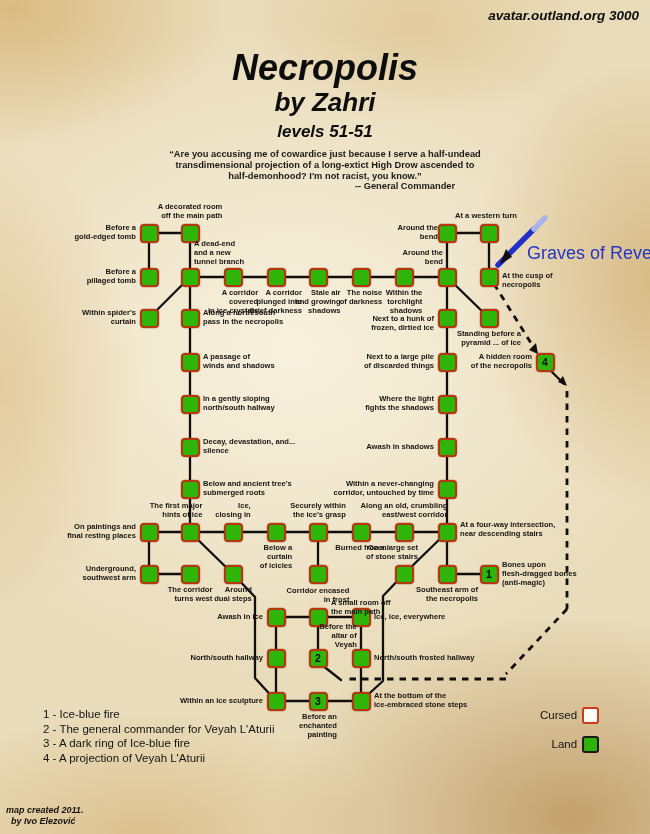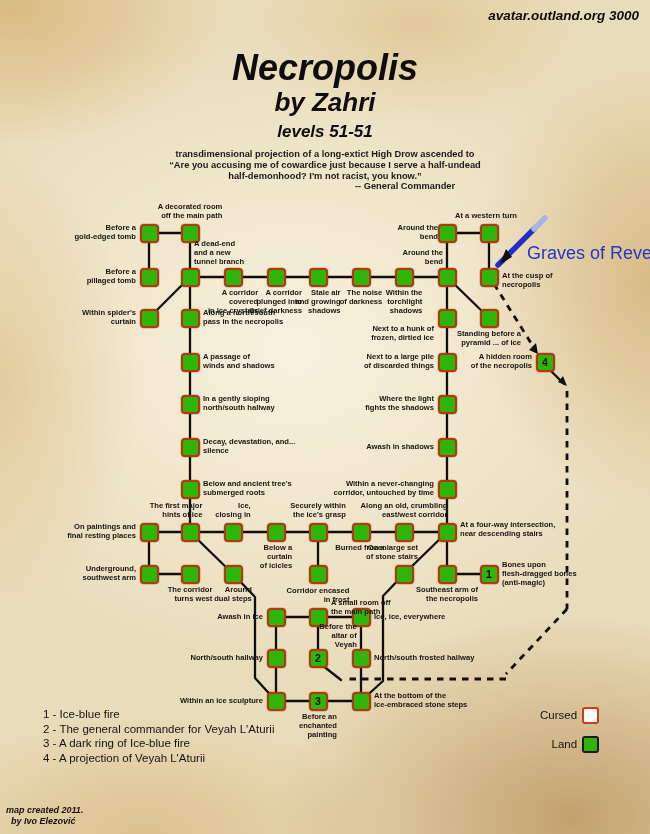--- a/index.html
+++ b/index.html
@@ -92,22 +92,22 @@
     <div>avatar.outland.org 3000</div>
   </div>
 
   <div id="title-block">
     <div id="map-title">Necropolis</div>
     <div id="map-author">by Zahri</div>
     <div id="map-levels">levels 51-51</div>
   </div>
 
   <div id="quote-block">
+    <div>“Are you accusing me of cowardice just because I serve a half-undead</div>
     <div>transdimensional projection of a long-extict High Drow ascended to</div>
-    <div>“Are you accusing me of cowardice just because I serve a half-undead</div>
     <div>half-demonhood? I'm not racist, you know.”</div>
     <div id="quote-attribution">-- General Commander</div>
   </div>
 
   <div id="graves-label" style="left: 527px; top: 243px; color: rgb(36, 54, 198);">Graves of Reveria</div>
 
   <div id="map-nodes">
       <div class="node" style="left: 180.5px; top: 223.5px;"></div>
       <div class="map-label pos-above" style="left: 190px; bottom: 613px;">A decorated room
 off the main path</div>
@@ -151,21 +151,21 @@
       <div class="node" style="left: 479.5px; top: 267.5px;"></div>
       <div class="map-label pos-right" style="left: 502px; top: 281px;">At the cusp of
 necropolis</div>
       <div class="node" style="left: 139.5px; top: 308.5px;"></div>
       <div class="map-label pos-left" style="right: 514px; top: 318px;">Within spider's
 curtain</div>
       <div class="node" style="left: 180.5px; top: 308.5px;"></div>
       <div class="map-label pos-right" style="left: 203px; top: 318px;">Along a north/south
 pass in the necropolis</div>
       <div class="node" style="left: 437.5px; top: 308.5px;"></div>
-      <div class="map-label pos-left" style="right: 216px; top: 334px; margin-left: 24px;">Next to a hunk of
+      <div class="map-label pos-left" style="right: 216px; top: 324px; margin-left: 24px;">Next to a hunk of
 frozen, dirtied ice</div>
       <div class="node" style="left: 479.5px; top: 308.5px;"></div>
       <div class="map-label pos-below" style="left: 489px; top: 330px;">Standing before a
 pyramid ... of ice</div>
       <div class="node" style="left: 180.5px; top: 352.5px;"></div>
       <div class="map-label pos-right" style="left: 203px; top: 362px;">A passage of
 winds and shadows</div>
       <div class="node" style="left: 437.5px; top: 352.5px;"></div>
       <div class="map-label pos-left" style="right: 216px; top: 362px;">Next to a large pile
 of discarded things</div>

